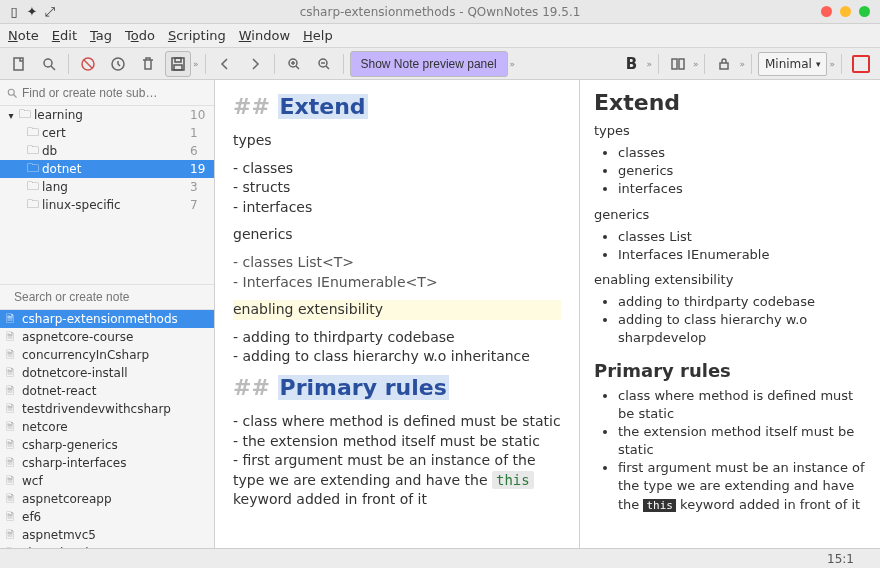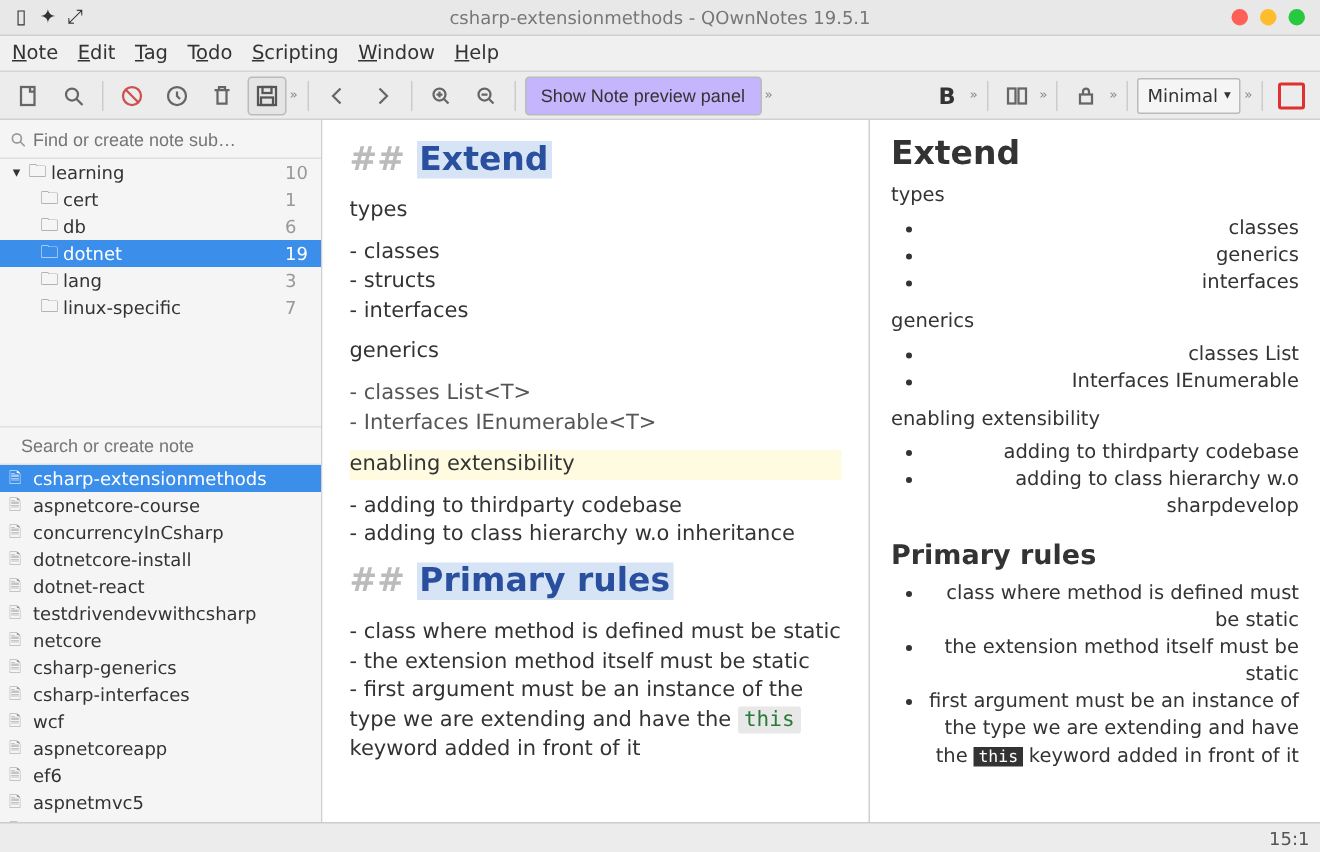--- a/index.html
+++ b/index.html
@@ -47,23 +47,23 @@
 .editor h2 .hword { background: #d6e4f5; color: #2a4f9e; padding: 0 2px; }
 .editor p { margin: 8px 0; line-height: 1.4; font-size: 14px; color: #333; }
 .editor .hl { background: #fffbe0; display:block; }
 .editor .code { background: #e8e8e8; color: #2a7a3a; font-family: monospace; padding: 1px 4px; border-radius: 2px; }
 .editor .lt { color: #555; }
 .preview { width: 300px; background: #fff; padding: 10px 14px; overflow: auto; font-size: 13px; }
 .preview h1 { font-size: 22px; font-weight: bold; margin-bottom: 8px; }
 .preview h2 { font-size: 18px; font-weight: bold; margin: 12px 0 6px; }
 .preview p { margin: 6px 0; }
 .preview ul { margin: 4px 0 8px 24px; }
-.preview li { line-height: 1.4; text-align: right; }
+.preview li { line-height: 1.4; }
 .preview .pcode { background: #333; color: #fff; padding: 0 3px; font-family: monospace; font-size: 11px; }
-.statusbar { height: 20px; background: #ececec; border-top: 1px solid #ccc; display: flex; align-items: center; justify-content: flex-end; padding: 0 7px; font-size: 12px; color: #555; }
+.statusbar { height: 20px; background: #ececec; border-top: 1px solid #ccc; display: flex; align-items: center; justify-content: flex-end; padding: 0 26px; font-size: 12px; color: #555; }
 svg { display: block; }
 </style>
 </head>
 <body>
 
 <div class="titlebar">
   <div class="titlebar-left">
     <span class="titlebar-icon">▯</span>
     <span class="titlebar-icon">✦</span>
     <span class="titlebar-icon">⤢</span>

